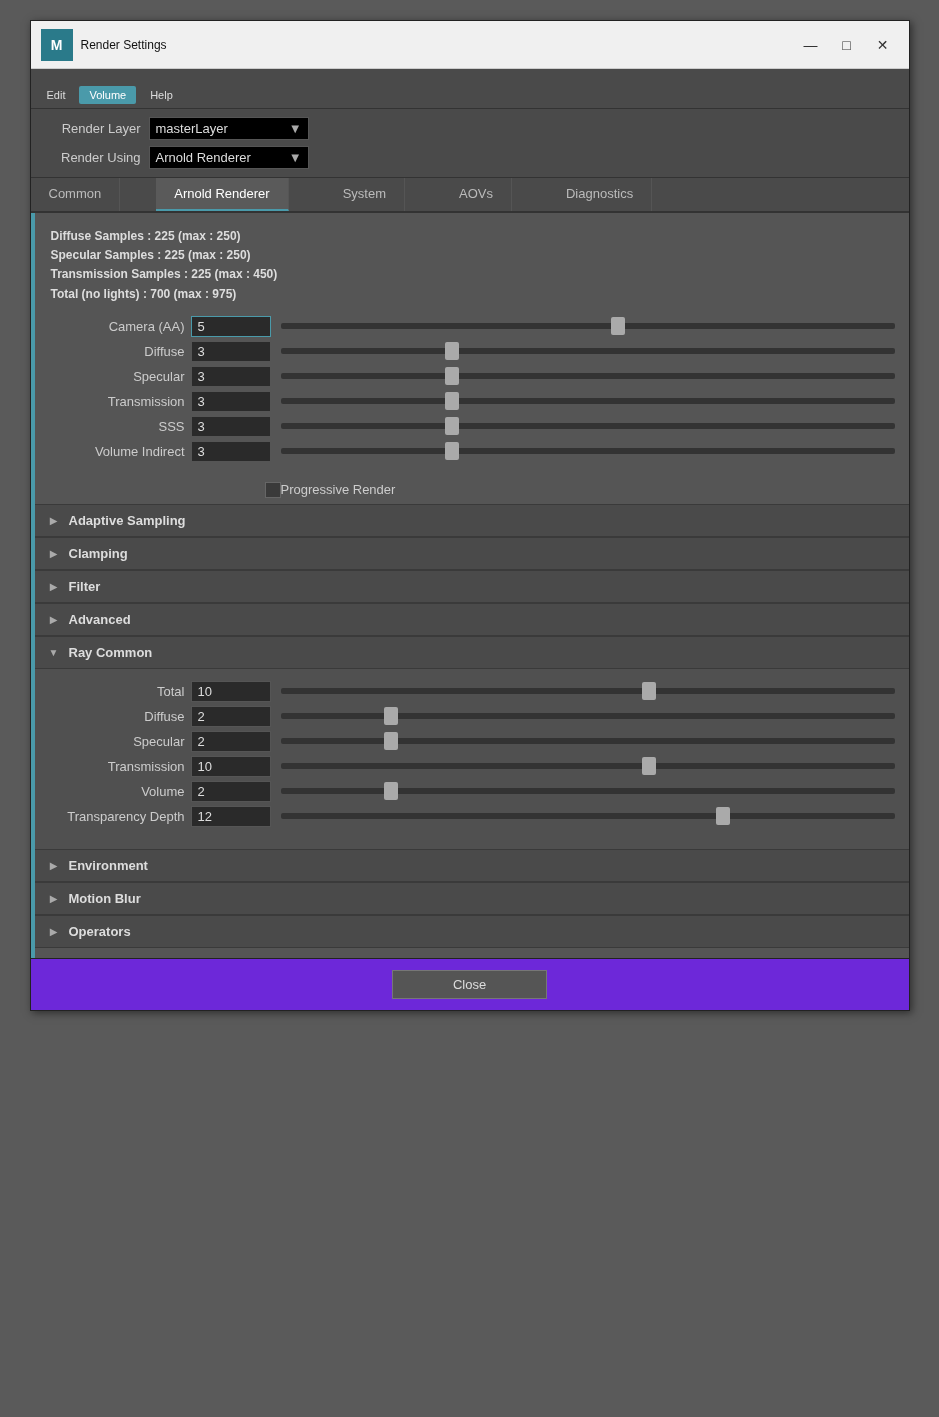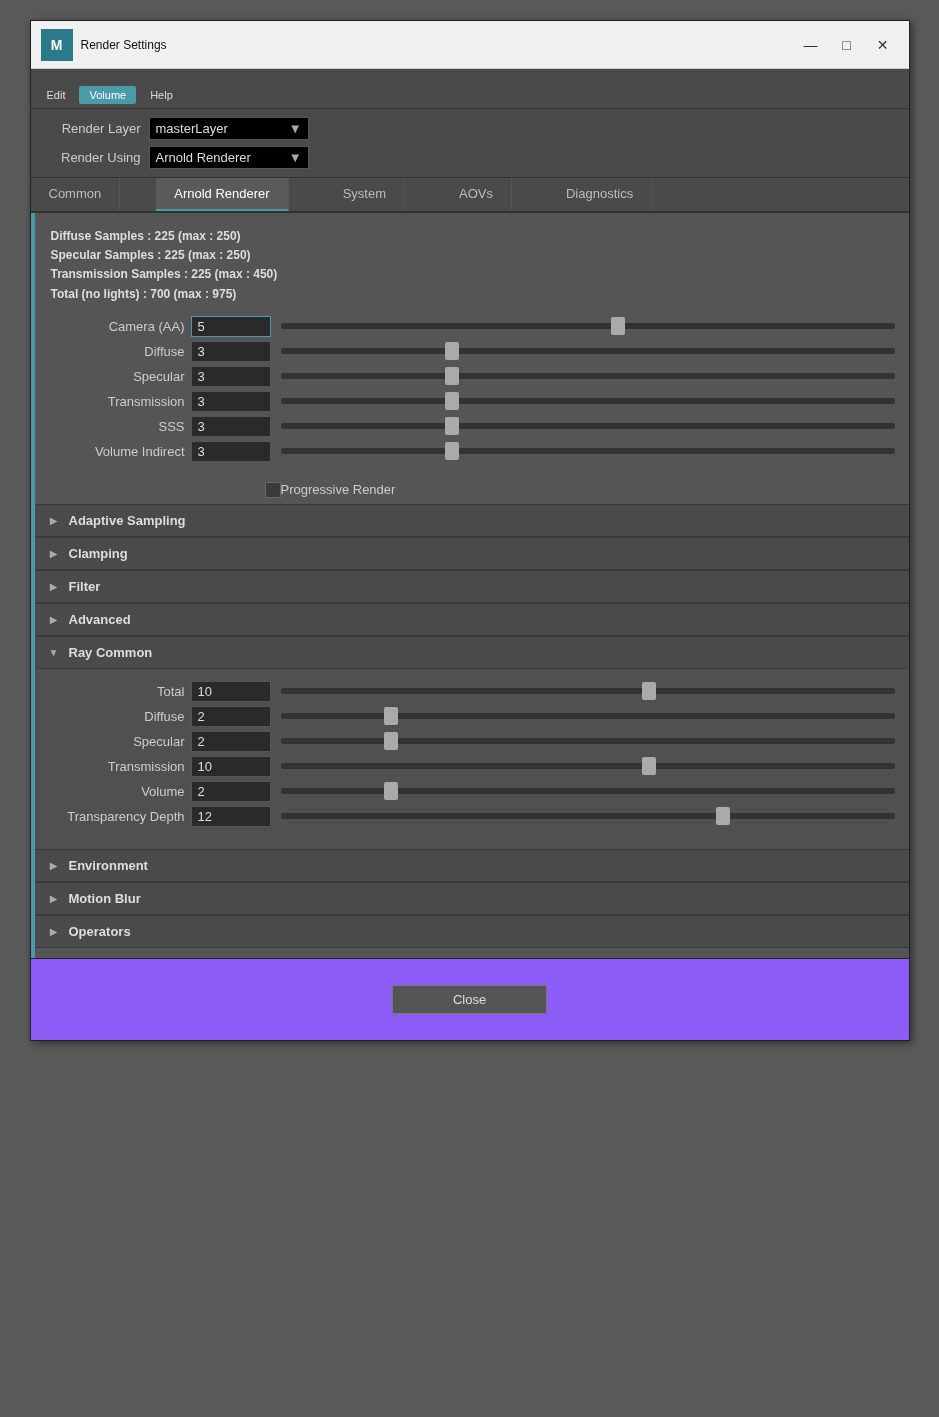--- a/index.html
+++ b/index.html
@@ -261,22 +261,22 @@
     }
 
     
     .section-expanded {
       background: #505050;
       padding: 8px 0;
     }
 
     
     .bottom-bar {
-      background: #8b5cf6;
-      padding: 26px;
+      background: #6d28d9;
+      padding: 11px;
       display: flex;
       justify-content: center;
       border-top: 1px solid #222;
     }
     .close-btn {
       background: #555;
       border: 1px solid #777;
       color: #ddd;
       padding: 6px 60px;
       font-size: 13px;

